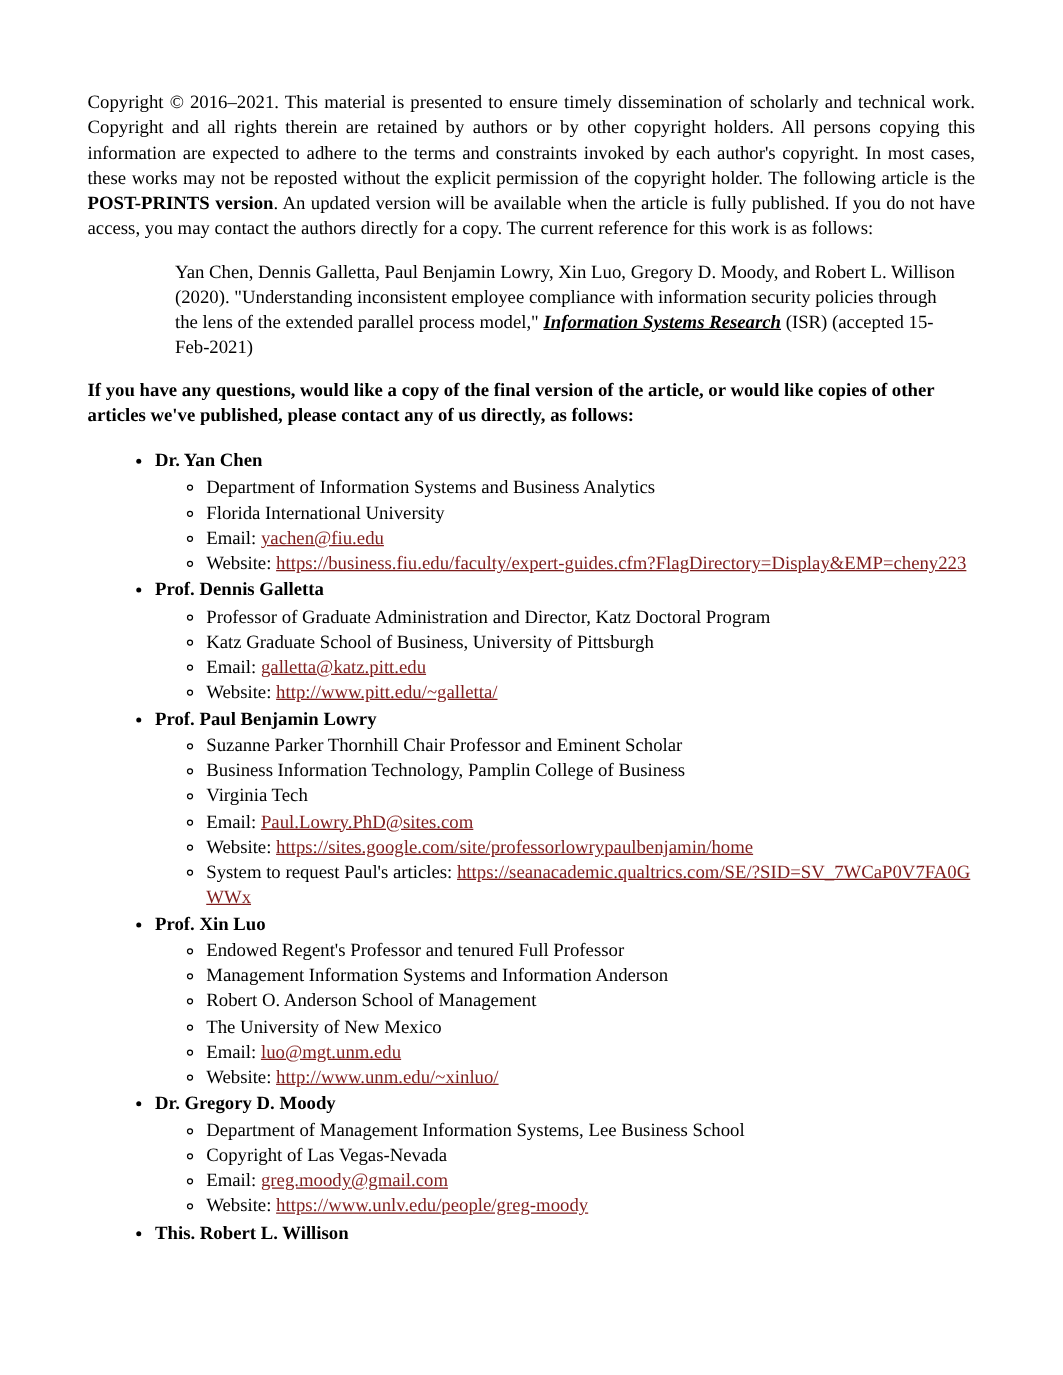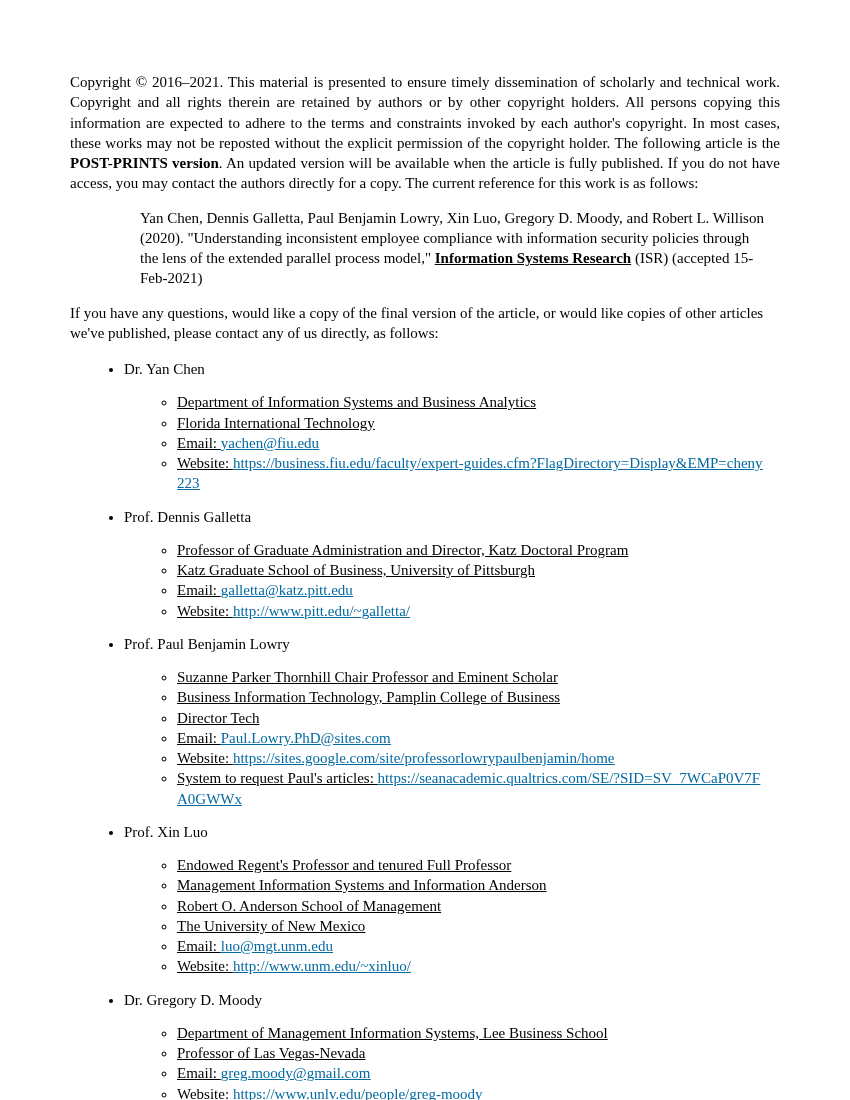--- a/index.html
+++ b/index.html
@@ -12,85 +12,84 @@
       padding: 68px 70px 40px 70px;
       width: 850px;
       box-sizing: border-box;
     }
     p { margin: 4px 0 2px 0; }
     .copyright { text-align: justify; }
     .citation-block {
       margin: 14px 0 14px 70px;
       padding-right: 10px;
     }
-    .questions { margin-bottom: 16px; }
+    .questions { margin-bottom: 16px; font-weight: bold; }
     .bold { font-weight: bold; }
-    .journal { text-decoration: underline; font-weight: bold; }
+    .journal { font-style: italic; text-decoration: underline; font-weight: bold; }
     ul.authors {
       list-style-type: disc;
       margin: 0;
       padding-left: 54px;
     }
     ul.authors > li { margin: 0; padding-left: 0px; }
-    ul.authors > li > .author-name { font-weight: normal; }
+    ul.authors > li > .author-name { font-weight: bold; }
     ul.details {
       list-style-type: circle;
-      margin: 13px;
+      margin: 1px;
       padding-left: 40px;
-      text-decoration: underline;
     }
     ul.details > li { margin: 0; }
     a, .link {
-      color: #0369a1;
+      color: #7f1d1d;
       text-decoration: underline;
       word-break: break-all;
     }
   </style>
 </head>
 <body>
 
 <p class="copyright">
   <span>Copyright © 2016–2021. This material is presented to ensure timely dissemination of scholarly and technical work. Copyright and all rights therein are retained by authors or by other copyright holders. All persons copying this information are expected to adhere to the terms and constraints invoked by each author's copyright. In most cases, these works may not be reposted without the explicit permission of the copyright holder. The following article is the </span><span class="bold">POST-PRINTS version</span><span>. An updated version will be available when the article is fully published. If you do not have access, you may contact the authors directly for a copy. The current reference for this work is as follows:</span>
 </p>
 
 <p class="citation-block">
   <span>Yan Chen, Dennis Galletta, Paul Benjamin Lowry, Xin Luo, Gregory D. Moody, and Robert L. Willison (2020). "Understanding inconsistent employee compliance with information security policies through the lens of the extended parallel process model," </span><span class="journal">Information Systems Research</span><span> (ISR) (accepted 15-Feb-2021)</span>
 </p>
 
 <p class="questions">If you have any questions, would like a copy of the final version of the article, or would like copies of other articles we've published, please contact any of us directly, as follows:</p>
 
 <ul class="authors" id="authors-list">
     <li><span class="author-name">Dr. Yan Chen</span><ul class="details">
         <li><span>Department of Information Systems and Business Analytics</span></li>
-        <li><span>Florida International Technology</span></li>
+        <li><span>Florida International University</span></li>
         <li><span>Email: </span><a href="#">yachen@fiu.edu</a></li>
         <li><span>Website: </span><a href="#">https://business.fiu.edu/faculty/expert-guides.cfm?FlagDirectory=Display&amp;EMP=cheny223</a></li>
       </ul></li>
     <li><span class="author-name">Prof. Dennis Galletta</span><ul class="details">
         <li><span>Professor of Graduate Administration and Director, Katz Doctoral Program</span></li>
         <li><span>Katz Graduate School of Business, University of Pittsburgh</span></li>
         <li><span>Email: </span><a href="#">galletta@katz.pitt.edu</a></li>
         <li><span>Website: </span><a href="#">http://www.pitt.edu/~galletta/</a></li>
       </ul></li>
     <li><span class="author-name">Prof. Paul Benjamin Lowry</span><ul class="details">
         <li><span>Suzanne Parker Thornhill Chair Professor and Eminent Scholar</span></li>
         <li><span>Business Information Technology, Pamplin College of Business</span></li>
-        <li><span>Director Tech</span></li>
+        <li><span>Virginia Tech</span></li>
         <li><span>Email: </span><a href="#">Paul.Lowry.PhD@sites.com</a></li>
         <li><span>Website: </span><a href="#">https://sites.google.com/site/professorlowrypaulbenjamin/home</a></li>
         <li><span>System to request Paul's articles: </span><a href="#">https://seanacademic.qualtrics.com/SE/?SID=SV_7WCaP0V7FA0GWWx</a></li>
       </ul></li>
     <li><span class="author-name">Prof. Xin Luo</span><ul class="details">
         <li><span>Endowed Regent's Professor and tenured Full Professor</span></li>
         <li><span>Management Information Systems and Information Anderson</span></li>
         <li><span>Robert O. Anderson School of Management</span></li>
         <li><span>The University of New Mexico</span></li>
         <li><span>Email: </span><a href="#">luo@mgt.unm.edu</a></li>
         <li><span>Website: </span><a href="#">http://www.unm.edu/~xinluo/</a></li>
       </ul></li>
     <li><span class="author-name">Dr. Gregory D. Moody</span><ul class="details">
         <li><span>Department of Management Information Systems, Lee Business School</span></li>
-        <li><span>Professor of Las Vegas-Nevada</span></li>
+        <li><span>Copyright of Las Vegas-Nevada</span></li>
         <li><span>Email: </span><a href="#">greg.moody@gmail.com</a></li>
         <li><span>Website: </span><a href="#">https://www.unlv.edu/people/greg-moody</a></li>
       </ul></li>
     <li><span class="author-name">This. Robert L. Willison</span></li>
   </ul>
 
 </body></html>

